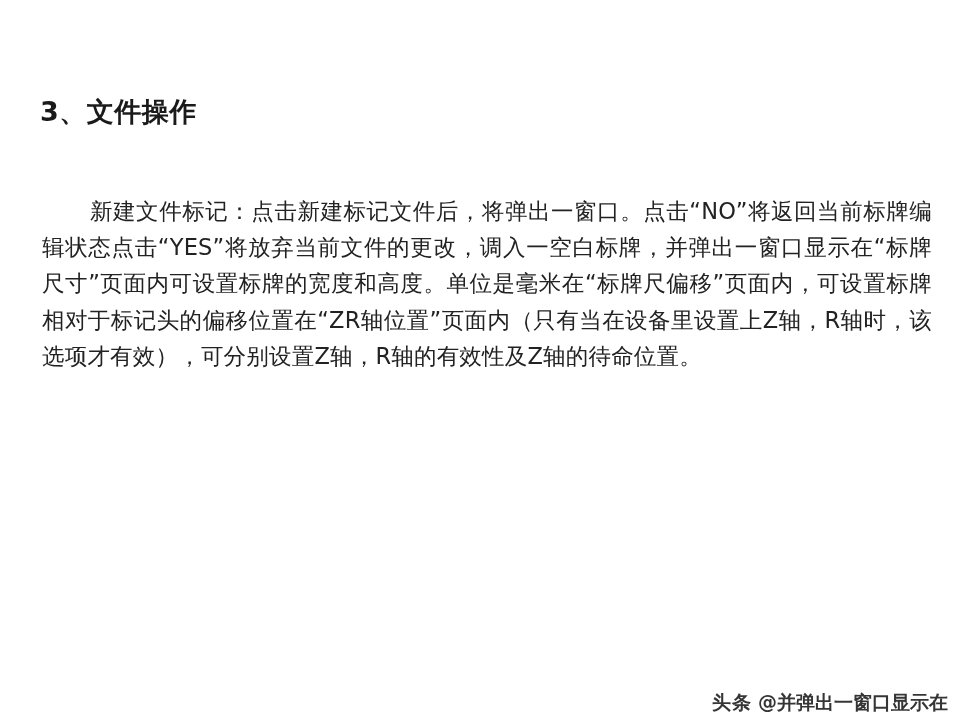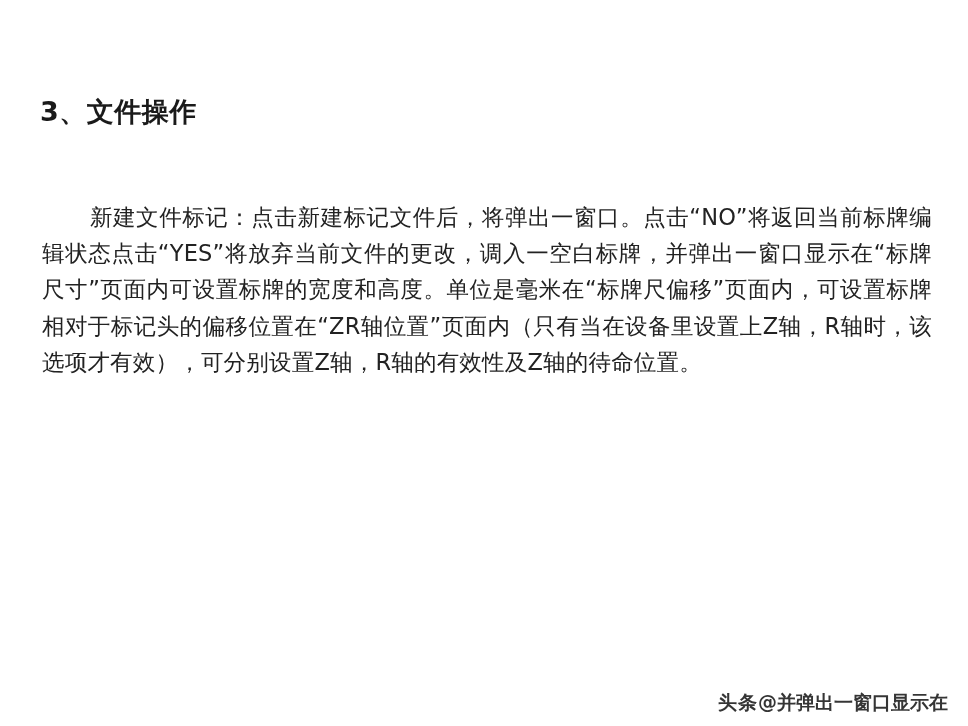--- a/index.html
+++ b/index.html
@@ -26,36 +26,37 @@
     top: 76px;
     font-size: 27px;
     font-weight: bold;
     color: #1a1a1a;
     letter-spacing: 0.5px;
     line-height: 1.3;
   }
   .body-text {
     position: absolute;
     left: 42px;
-    top: 176px;
+    top: 170px;
     width: 890px;
     font-size: 22.5px;
     color: #222222;
     line-height: 1.62;
     text-indent: 48px;
     text-align: justify;
     text-justify: inter-ideograph;
     letter-spacing: 0.2px;
   }
   .watermark {
     position: absolute;
     right: 20px;
     bottom: 10px;
     display: flex;
     align-items: flex-start;
+    gap: 6px;
     font-size: 19px;
     color: #2b2b2b;
     font-weight: bold;
     opacity: 0.95;
     margin-left: 35px;
   }
   .watermark .wm-logo {
     font-weight: bold;
     letter-spacing: 1px;
   }

